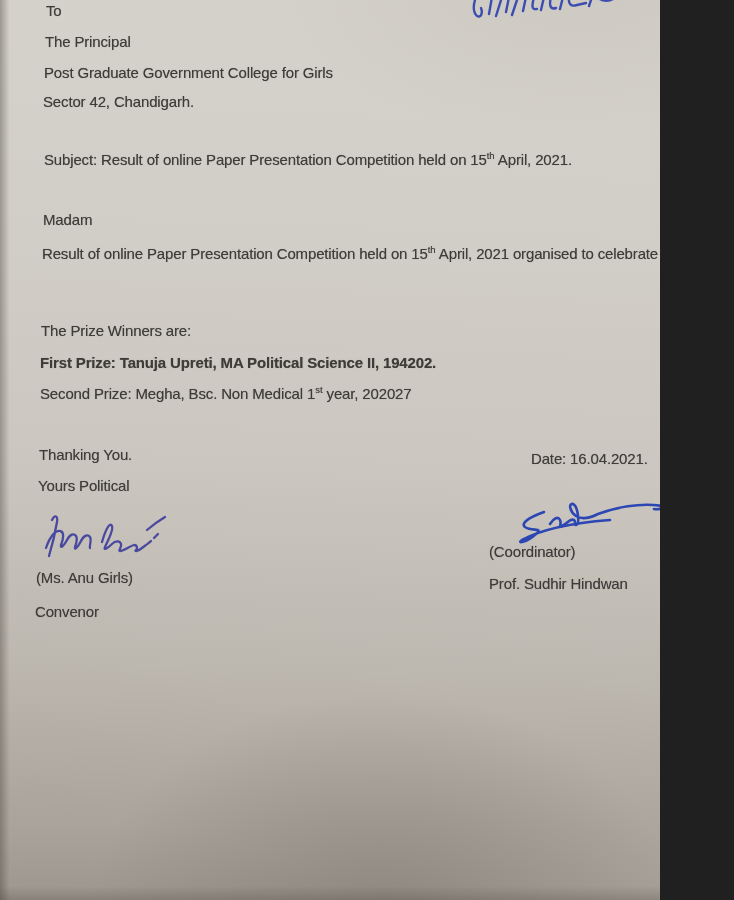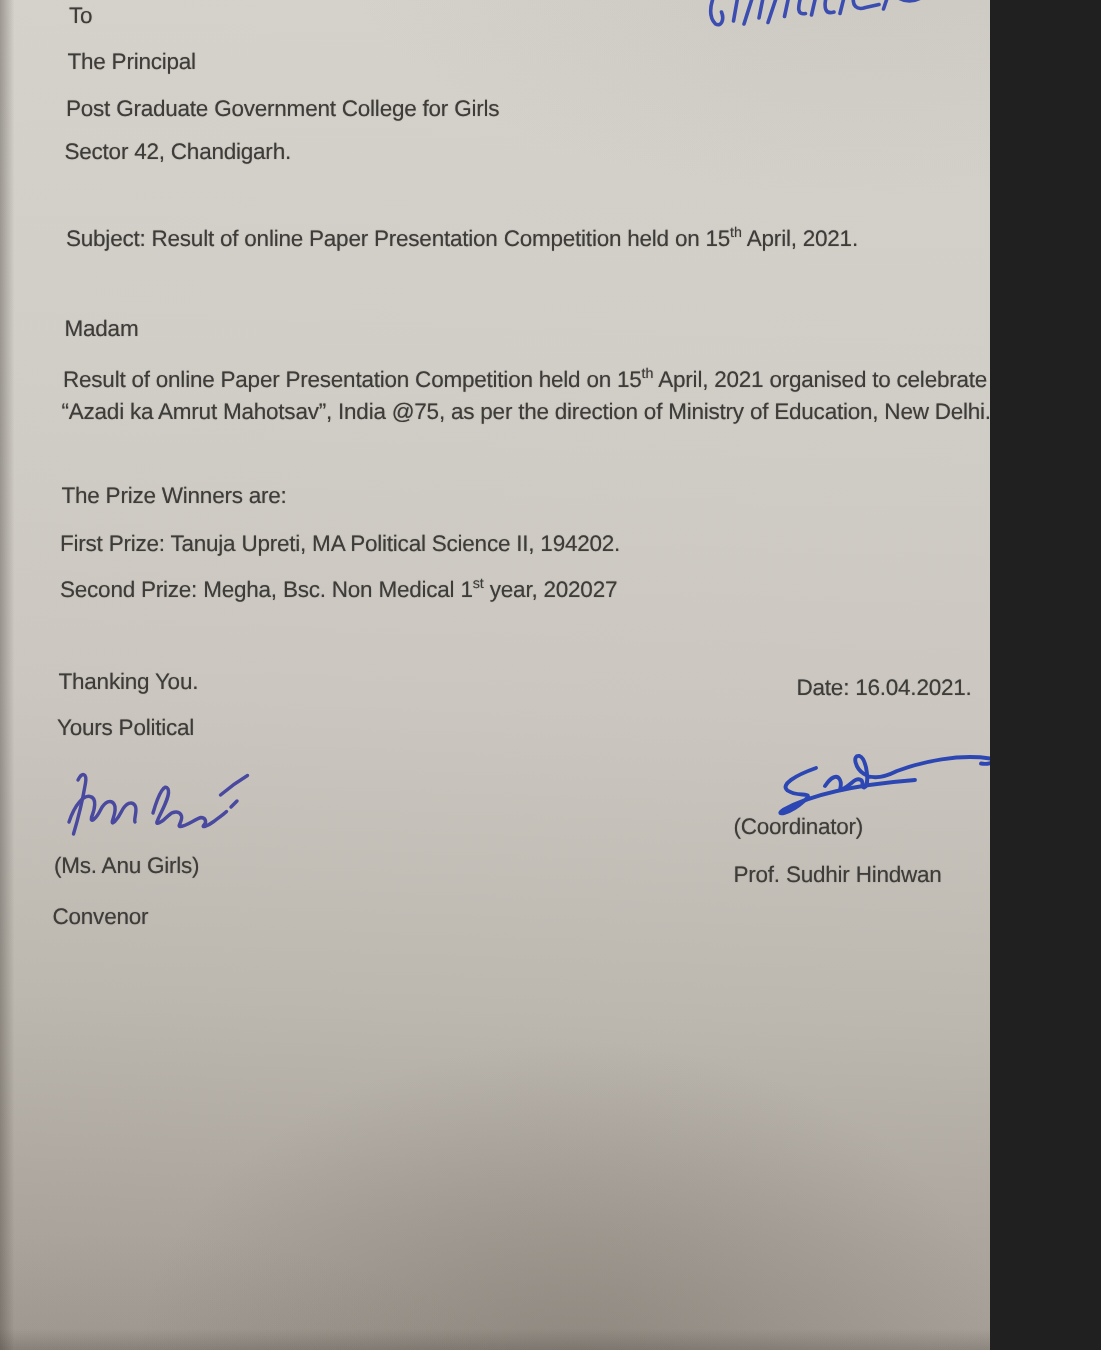--- a/index.html
+++ b/index.html
@@ -83,24 +83,23 @@
 
     <div class="line" style="left:44px; top:151px;">
       <span>Subject: Result of online Paper Presentation Competition held on 15</span><sup>th</sup><span> April, 2021.</span>
     </div>
 
     <div class="line" style="left:43px; top:211px;">Madam</div>
 
     <div class="line" style="left:42px; top:245px;">
       <span>Result of online Paper Presentation Competition held on 15</span><sup>th</sup><span> April, 2021 organised to celebrate</span>
     </div>
-    <div class="line" style="left:41px; top:266px;">“Azadi ka Amrut Mahotsav”, India @75, as per the direction of Ministry of Education, New Delhi.</div>
 
     <div class="line" style="left:41px; top:322px;">The Prize Winners are:</div>
-    <div class="line" style="left:40px; top:354px;">First Prize: Tanuja Upreti, MA Political Science II, 194202.</div>
+    <div class="line" style="left:40px; top:354px;font-weight:bold;">First Prize: Tanuja Upreti, MA Political Science II, 194202.</div>
     <div class="line" style="left:40px; top:385px;">
       <span>Second Prize: Megha, Bsc. Non Medical 1</span><sup>st</sup><span> year, 202027</span>
     </div>
 
     <div class="line" style="left:39px; top:446px;">Thanking You.</div>
     <div class="line" style="left:531px; top:450px;">Date: 16.04.2021.</div>
     <div class="line" style="left:38px; top:477px;">Yours Political</div>
 
     <div class="hand" style="left:42px; top:504px;" aria-label="Handwritten signature of Anu Bassi in blue ink">
       <svg width="130" height="58" viewBox="0 0 130 58" fill="none">

